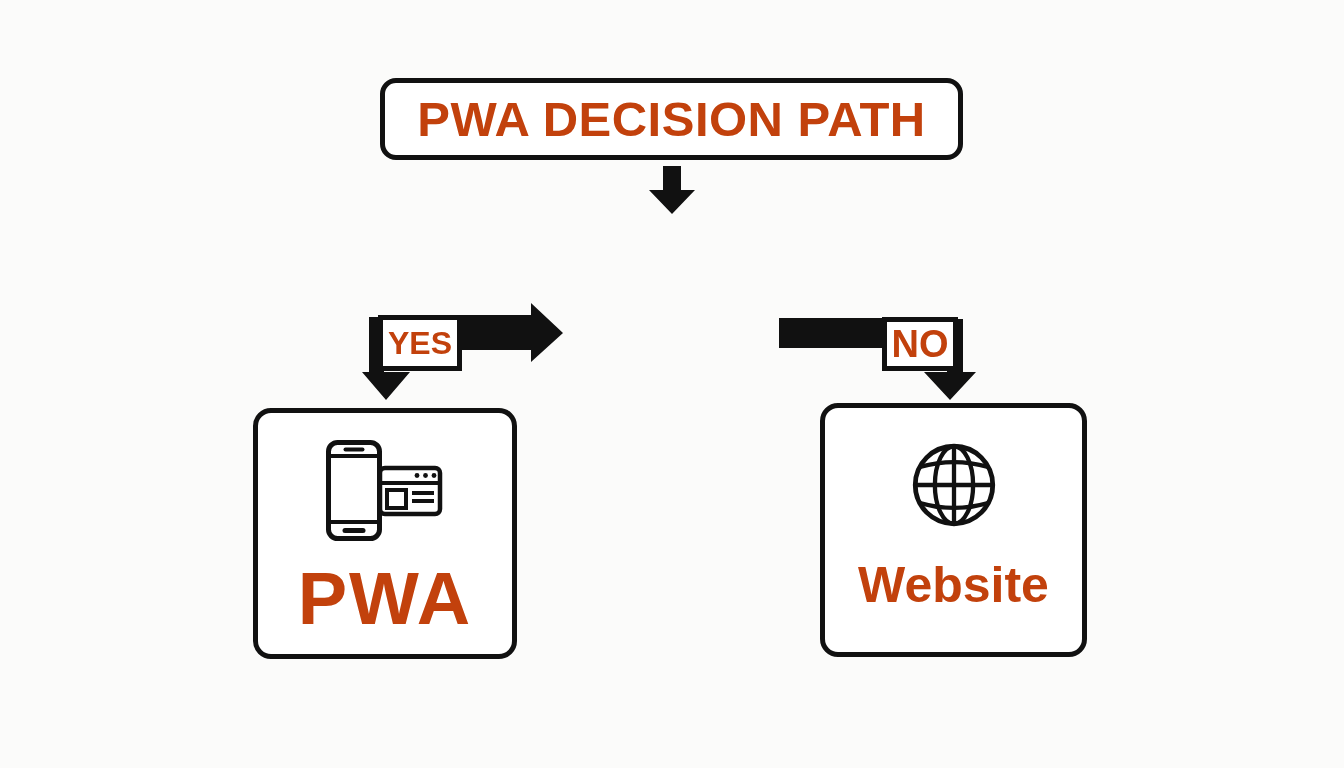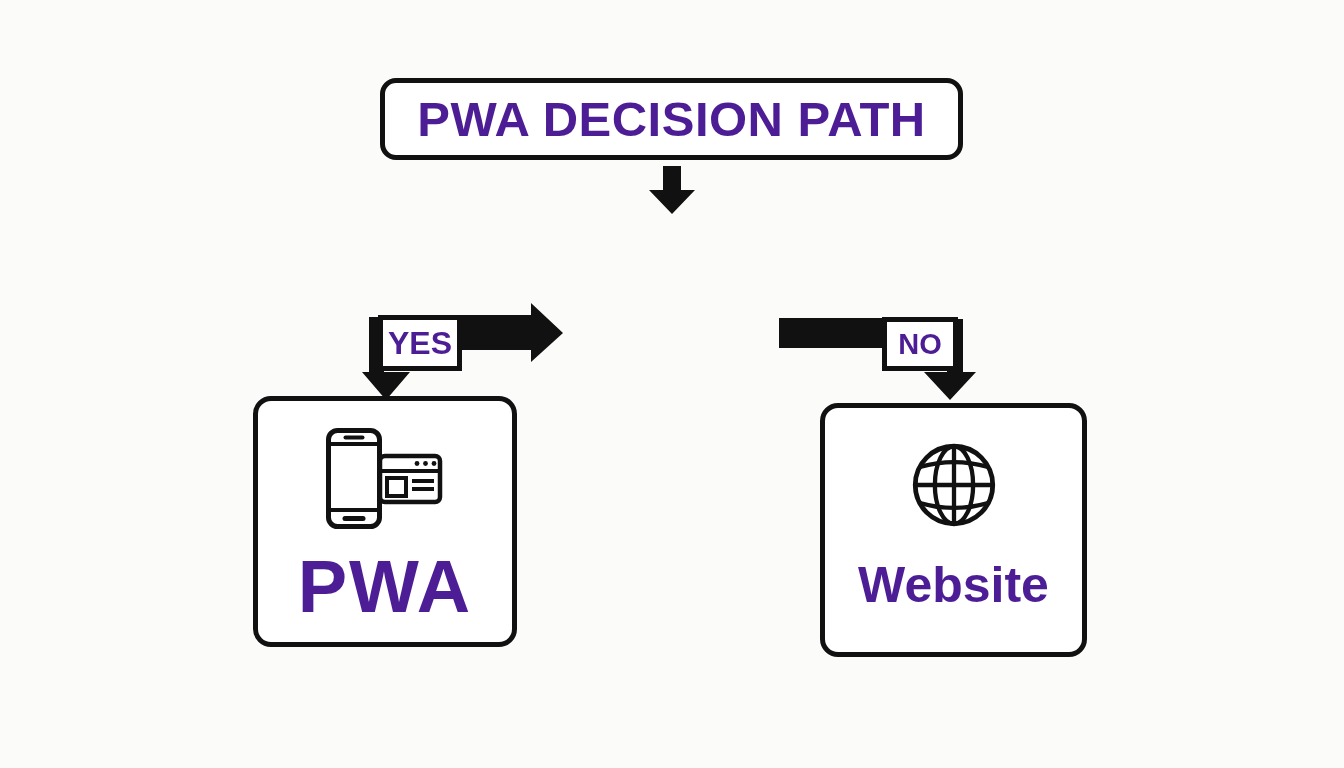--- a/index.html
+++ b/index.html
@@ -1,20 +1,20 @@
 <!DOCTYPE html>
 <html><head>
 <meta charset="utf-8">
 <style>
   html,body{margin:0;padding:0;background:#e9e9e9;}
   .stage{
     position:relative;width:1344px;height:768px;overflow:hidden;
     background:#fbfbfa;
     font-family:"Liberation Sans","DejaVu Sans",sans-serif;
-    color:#4c1d95;
+    color:#c2410c;
   }
   .stage *{box-sizing:border-box;}
   svg{display:block;}
   .connector-layer{position:absolute;left:0;top:0;z-index:1;}
 
   .title-box{
     position:absolute;left:380px;top:78px;width:583px;height:82px;
     background:#fff;border:5px solid #111;border-radius:16px;
     display:flex;align-items:center;justify-content:center;z-index:3;
   }
@@ -33,27 +33,27 @@
   .bulb-wrap{margin-top:8px;}
 
   .label-box{
     position:absolute;background:#fff;border:5px solid #111;
     display:flex;align-items:center;justify-content:center;z-index:3;
   }
   .label-box.yes{left:378px;top:315px;width:84px;height:56px;}
   .label-box.no{left:882px;top:317px;width:76px;height:54px;}
   .label-box span{font-weight:bold;}
   .label-box.yes span{font-size:32px;}
-  .label-box.no span{font-size:29px;}
+  .label-box.no span{font-size:38px;}
 
   .outcome{
     position:absolute;background:#fff;border:5px solid #111;border-radius:18px;
     display:flex;flex-direction:column;align-items:center;z-index:2;
   }
-  .outcome.pwa{left:253px;top:396px;width:264px;height:251px;padding-top:27px;}
+  .outcome.pwa{left:253px;top:408px;width:264px;height:251px;padding-top:27px;}
   .outcome.website{left:820px;top:403px;width:267px;height:254px;padding-top:33px;}
   .outcome-label{font-weight:bold;line-height:1;}
   .outcome.pwa .outcome-label{font-size:74px;letter-spacing:2px;margin-top:20px;}
   .outcome.website .outcome-label{font-size:50px;margin-top:31px;}
 
   .ink-stroke{stroke:#111;fill:none;}
   .ink-fill{fill:#111;}
 </style>
 </head>
 <body>

